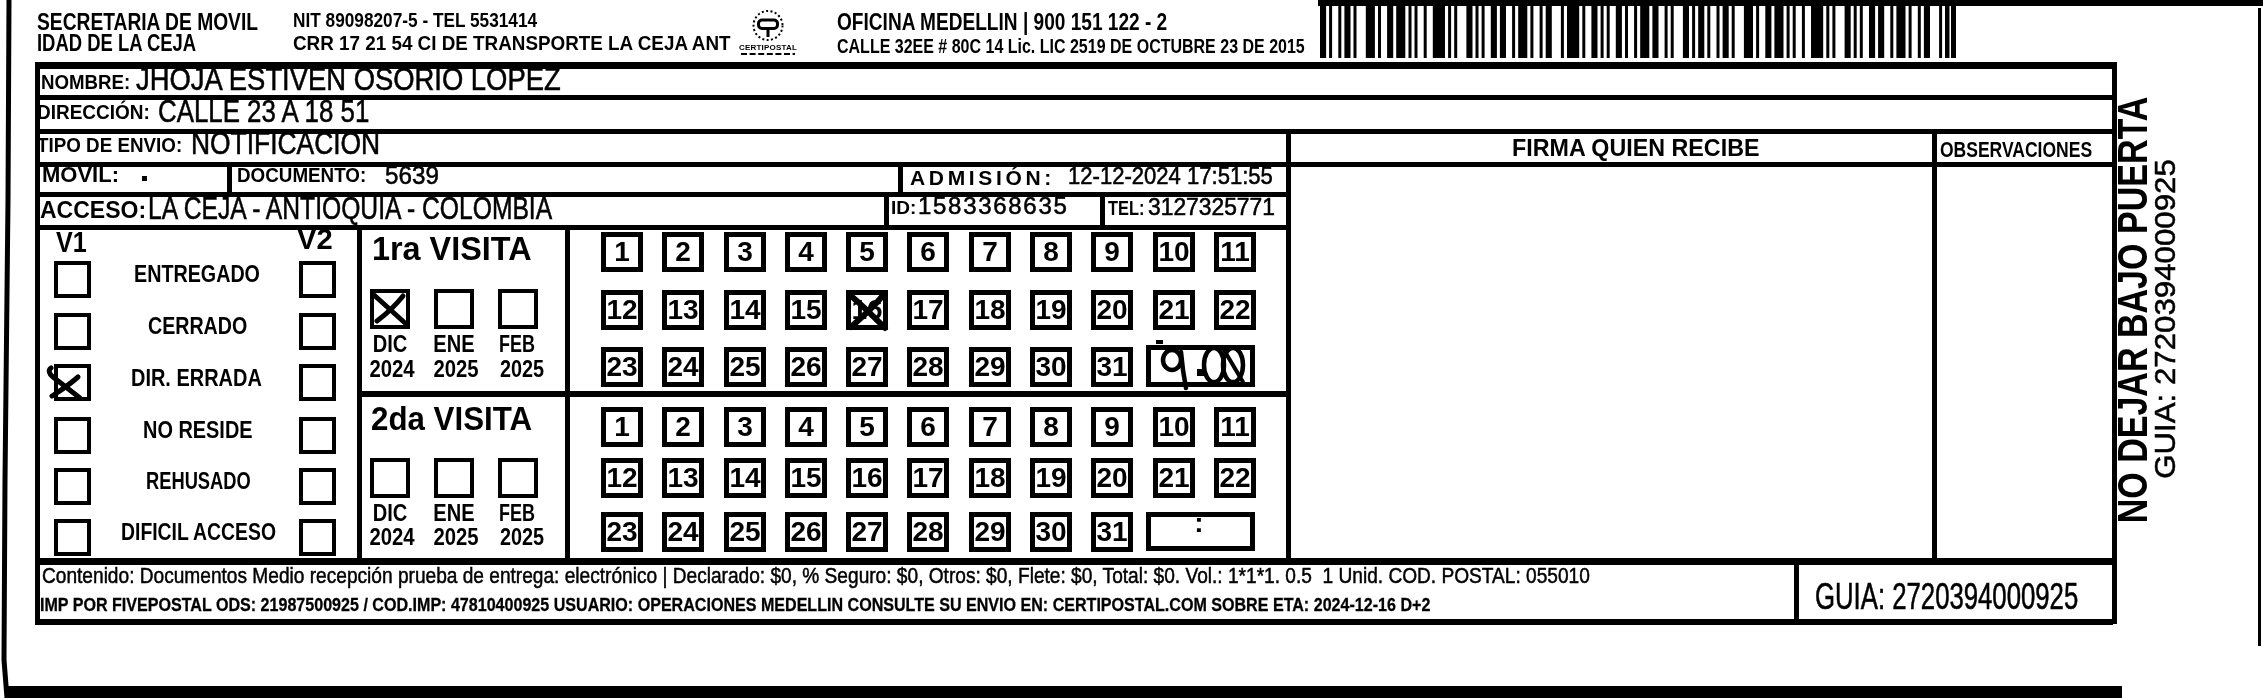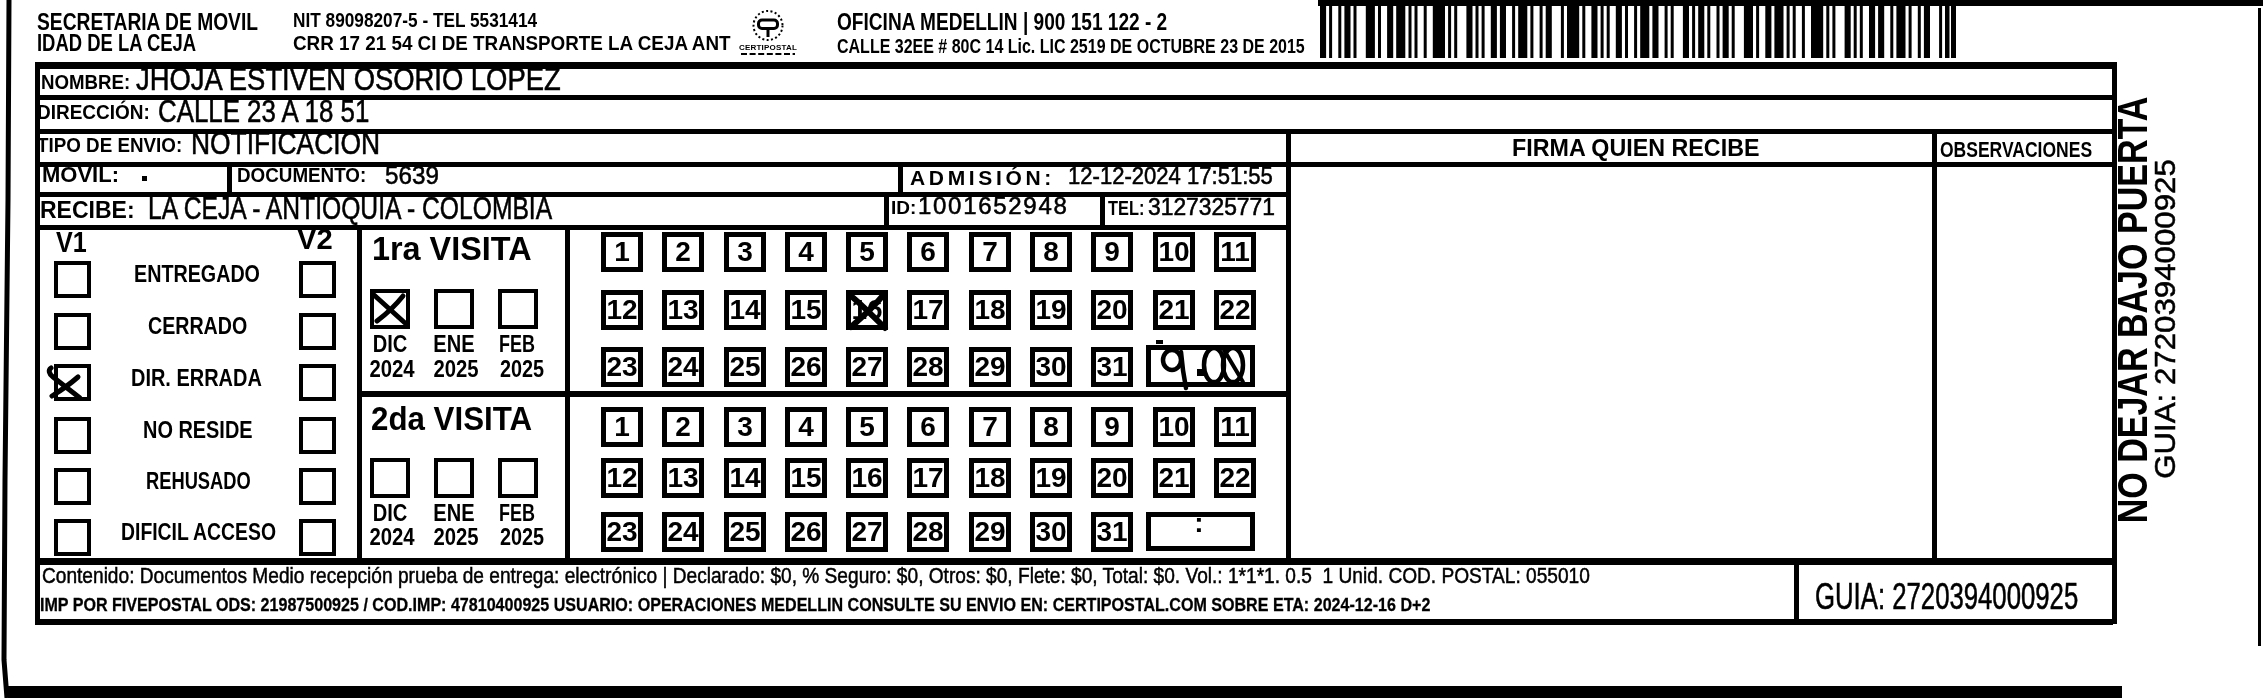--- a/index.html
+++ b/index.html
@@ -168,27 +168,27 @@
 <div class="ln" style="left:142px;top:176px;width:5px;height:5px"></div>
 
 <div class="t" style="left:237px;top:164.4px;font-size:21px;font-weight:700;transform:scaleX(0.8958);transform-origin:0 50%;">DOCUMENTO:</div>
 
 <div class="t" style="left:385px;top:161.6px;font-size:26px;font-weight:500;transform:scaleX(0.9310);transform-origin:0 50%;-webkit-text-stroke:0.55px #000;">5639</div>
 
 <div class="t" style="left:910px;top:166.6px;font-size:21px;font-weight:700;letter-spacing:3.67px;">ADMISIÓN:</div>
 
 <div class="t" style="left:1068px;top:163.9px;font-size:24px;font-weight:500;transform:scaleX(0.9193);transform-origin:0 50%;-webkit-text-stroke:0.55px #000;">12-12-2024 17:51:55</div>
 
-<div class="t" style="left:40px;top:199.0px;font-size:23px;font-weight:700;">RECIBE:</div>
+<div class="t" style="left:40px;top:199.0px;font-size:23px;font-weight:700;">ACCESO:</div>
 
 <div class="t" style="left:148px;top:193.3px;font-size:31px;font-weight:500;transform:scaleX(0.7953);transform-origin:0 50%;-webkit-text-stroke:0.55px #000;">LA CEJA - ANTIOQUIA - COLOMBIA</div>
 
 <div class="t" style="left:891px;top:197.6px;font-size:19px;font-weight:700;">ID:</div>
 
-<div class="t" style="left:918px;top:194.4px;font-size:24px;font-weight:500;letter-spacing:1.70px;-webkit-text-stroke:0.55px #000;">1001652948</div>
+<div class="t" style="left:918px;top:194.4px;font-size:24px;font-weight:500;letter-spacing:1.70px;-webkit-text-stroke:0.55px #000;">1583368635</div>
 
 <div class="t" style="left:1108px;top:197.7px;font-size:20px;font-weight:700;transform:scaleX(0.8182);transform-origin:0 50%;">TEL:</div>
 
 <div class="t" style="left:1148px;top:195.5px;font-size:23px;font-weight:500;transform:scaleX(0.9922);transform-origin:0 50%;-webkit-text-stroke:0.55px #000;">3127325771</div>
 
 <div class="t" style="left:1512px;top:137.0px;font-size:23px;font-weight:700;transform:scaleX(1.0122);transform-origin:0 50%;">FIRMA QUIEN RECIBE</div>
 
 <div class="t" style="left:1940px;top:138.7px;font-size:22px;font-weight:700;transform:scaleX(0.7958);transform-origin:0 50%;">OBSERVACIONES</div>
 
 <div class="t" style="left:56px;top:226.5px;font-size:30px;font-weight:700;transform:scaleX(0.8378);transform-origin:0 50%;">V1</div>

